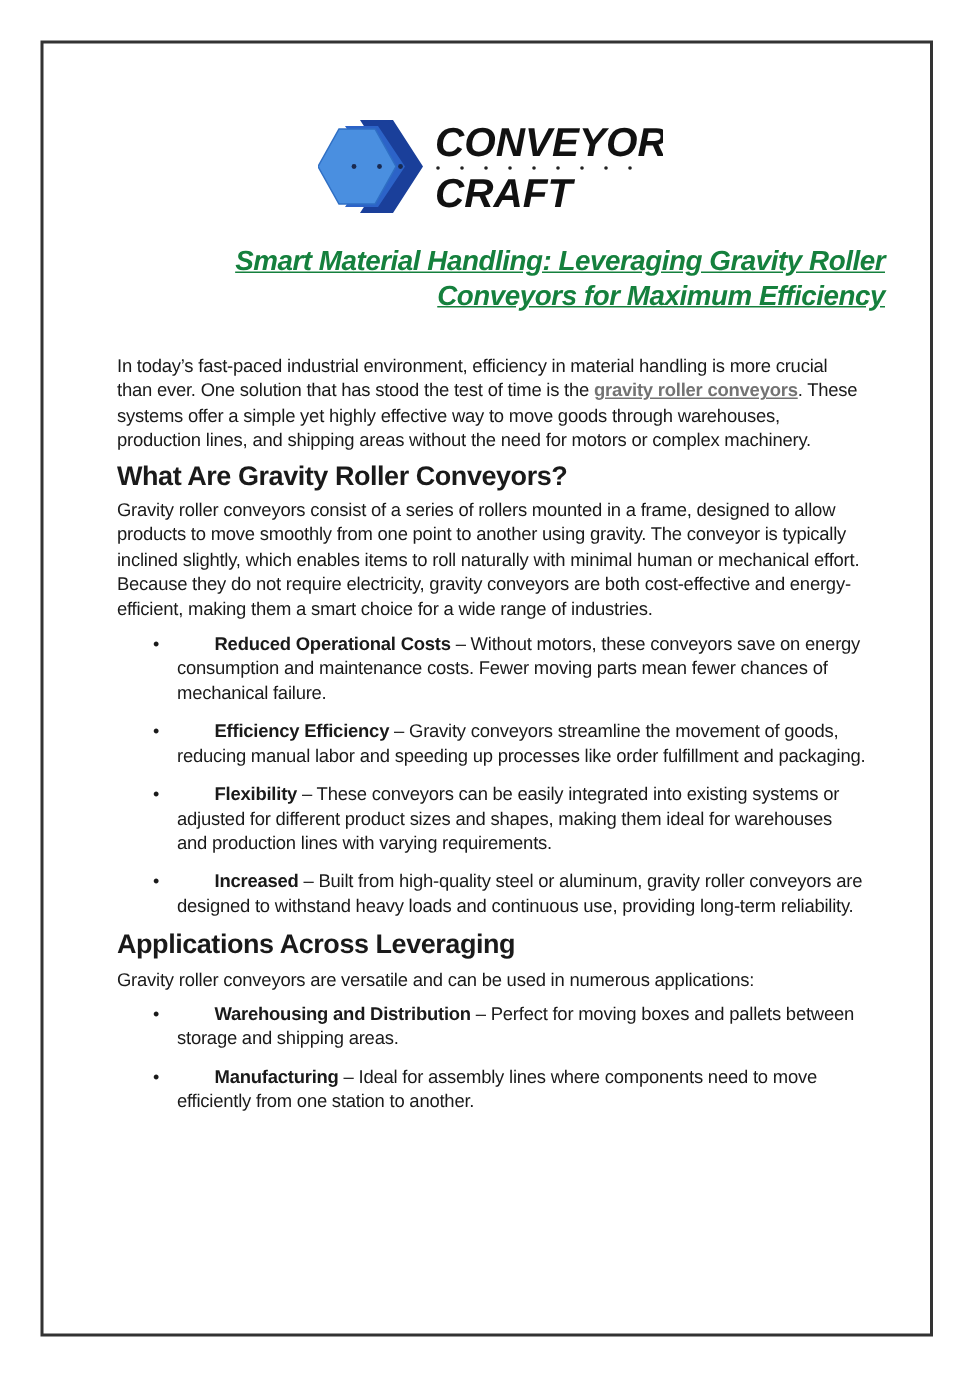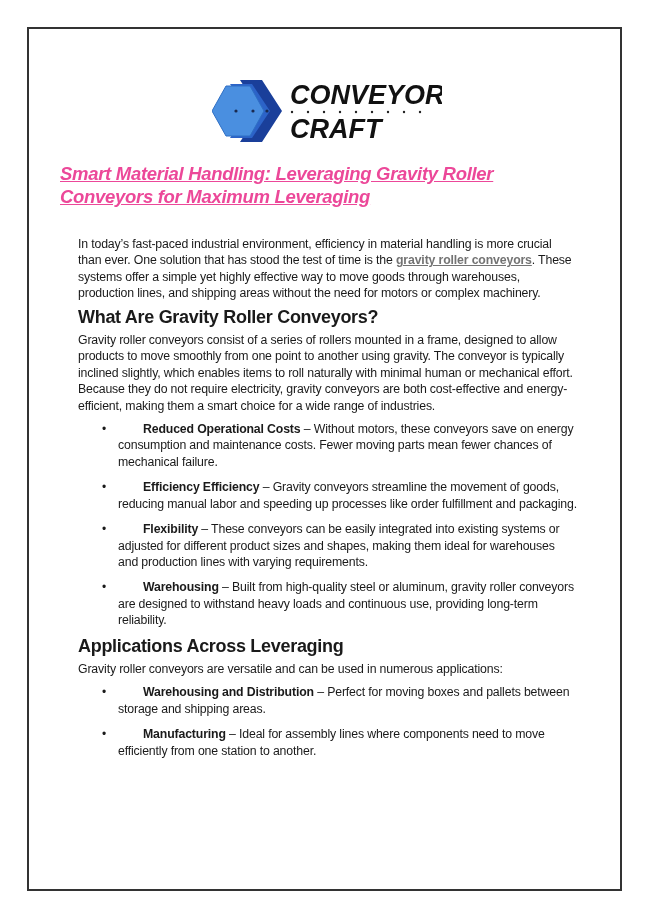--- a/index.html
+++ b/index.html
@@ -2,23 +2,23 @@
 <html><head>
 <meta charset="utf-8">
 <style>
   html, body { margin: 0; padding: 0; background: #ffffff; }
   body { width: 650px; height: 920px; position: relative; overflow: hidden;
          font-family: "Liberation Sans", sans-serif; color: #1a1a1a; }
   .page-border { position: absolute; left: 27px; top: 27px; width: 595px; height: 864px;
                  border: 2px solid #333; box-sizing: border-box; }
   .logo { position: absolute; left: 212px; top: 78px; width: 230px; height: 66px; }
   .logo svg { display: block; }
-  .title { position: absolute; left: 60px; width: 530px; top: 162px; text-align: left;
+  .title { position: absolute; left: 60px; width: 530px; top: 162px; text-align: right;
            font-size: 18.5px; font-weight: bold; font-style: italic; text-decoration: underline;
-           line-height: 23px; letter-spacing: -0.3px; color: #ec4899; }
+           line-height: 23px; letter-spacing: -0.3px; color: #15803d; }
   .content { position: absolute; left: 78px; top: 236px; width: 500px; font-size: 12.3px;
              line-height: 16.4px; letter-spacing: -0.15px; }
   p { margin: 0 0 7px 0; }
   h3 { margin: 0 0 7px 0; font-size: 18px; font-weight: bold; letter-spacing: -0.3px; }
   a.link { color: #737373; font-weight: bold; text-decoration: underline; }
   ul { margin: 0 0 5px 0; padding: 0; list-style: none; }
   li { position: relative; padding-left: 40px; margin-bottom: 9px; }
   li .bullet { position: absolute; left: 24px; top: 0; font-size: 12px; }
   li b { font-weight: bold; padding-left: 25px; }
 </style>
@@ -50,34 +50,34 @@
       <circle cx="176" cy="34" r="1.2"></circle>
         <circle cx="192" cy="34" r="1.2"></circle>
         <circle cx="208" cy="34" r="1.2"></circle>
     </g>
     <text x="78" y="60" font-family="Liberation Sans, sans-serif" font-size="27" font-weight="bold" font-style="italic" fill="#111">CRAFT</text>
   </svg>
 </div>
 
 <div class="title">
   <div>Smart Material Handling: Leveraging Gravity Roller</div>
-  <div>Conveyors for Maximum Leveraging</div>
+  <div>Conveyors for Maximum Efficiency</div>
 </div>
 
 <div class="content">
   <p><span>In today’s fast-paced industrial environment, efficiency in material handling is more crucial than ever. One solution that has stood the test of time is the </span><a class="link" href="#">gravity roller conveyors</a><span>. These systems offer a simple yet highly effective way to move goods through warehouses, production lines, and shipping areas without the need for motors or complex machinery.</span></p>
 
   <h3>What Are Gravity Roller Conveyors?</h3>
   <p>Gravity roller conveyors consist of a series of rollers mounted in a frame, designed to allow products to move smoothly from one point to another using gravity. The conveyor is typically inclined slightly, which enables items to roll naturally with minimal human or mechanical effort. Because they do not require electricity, gravity conveyors are both cost-effective and energy-efficient, making them a smart choice for a wide range of industries.</p>
 
   <ul>
     <li><span class="bullet">•</span><b>Reduced Operational Costs</b><span> – Without motors, these conveyors save on energy consumption and maintenance costs. Fewer moving parts mean fewer chances of mechanical failure.</span></li>
     <li><span class="bullet">•</span><b>Efficiency Efficiency</b><span> – Gravity conveyors streamline the movement of goods, reducing manual labor and speeding up processes like order fulfillment and packaging.</span></li>
     <li><span class="bullet">•</span><b>Flexibility</b><span> – These conveyors can be easily integrated into existing systems or adjusted for different product sizes and shapes, making them ideal for warehouses and production lines with varying requirements.</span></li>
-    <li><span class="bullet">•</span><b>Warehousing</b><span> – Built from high-quality steel or aluminum, gravity roller conveyors are designed to withstand heavy loads and continuous use, providing long-term reliability.</span></li>
+    <li><span class="bullet">•</span><b>Increased</b><span> – Built from high-quality steel or aluminum, gravity roller conveyors are designed to withstand heavy loads and continuous use, providing long-term reliability.</span></li>
   </ul>
 
   <h3>Applications Across Leveraging</h3>
   <p>Gravity roller conveyors are versatile and can be used in numerous applications:</p>
   <ul>
     <li><span class="bullet">•</span><b>Warehousing and Distribution</b><span> – Perfect for moving boxes and pallets between storage and shipping areas.</span></li>
     <li><span class="bullet">•</span><b>Manufacturing</b><span> – Ideal for assembly lines where components need to move efficiently from one station to another.</span></li>
   </ul>
 </div>
 

